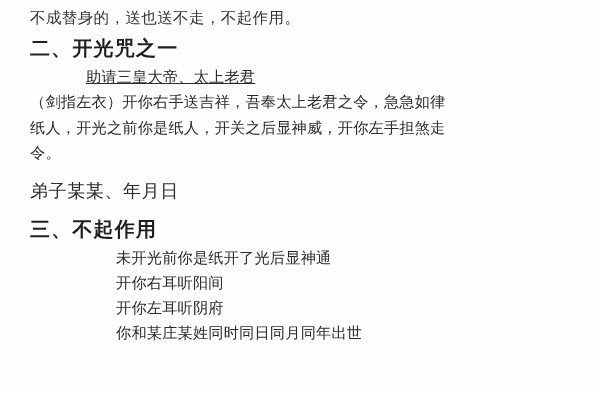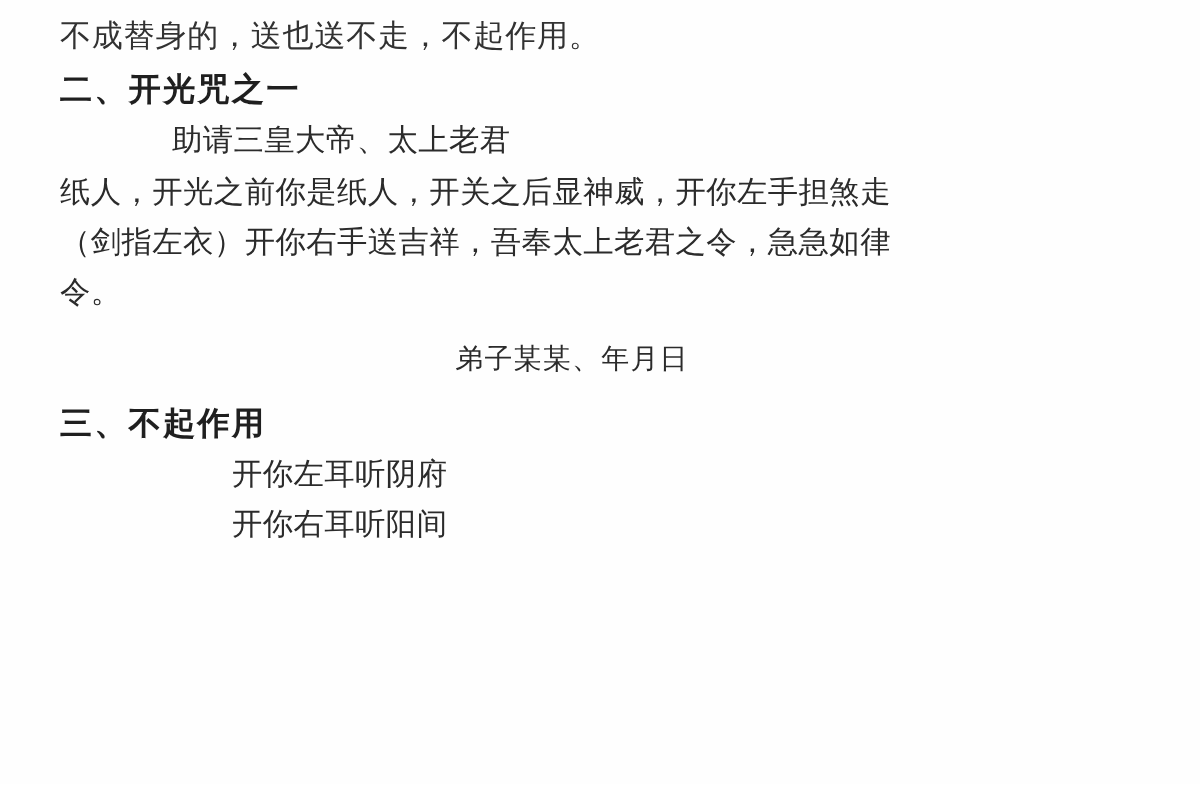--- a/index.html
+++ b/index.html
@@ -28,61 +28,64 @@
     letter-spacing: 0.4px;
     white-space: pre;
     color: #323232;
   }
   .body-line {
     font-size: 15.2px;
     line-height: 1.66;
     letter-spacing: 0.2px;
   }
   .heading {
-    font-size: 16px;
+    font-size: 20px;
     font-weight: bold;
     letter-spacing: 1.2px;
     color: #1f1f1f;
     line-height: 1.7;
   }
   .indent-1 {
     padding-left: 56px;
+    text-decoration: underline;
   }
   .indent-2 {
     padding-left: 86px;
   }
   .signature {
-    text-align: center;
+    text-align: left;
     padding-right: 24px;
-    font-size: 14px;
+    font-size: 18px;
     letter-spacing: 0.6px;
     line-height: 1.7;
   }
   .spacer-sm { height: 5px; }
   .spacer-md { height: 10px; }
 </style>
 </head>
 <body>
 
 <div class="page">
 
   <div class="line">不成替身的，送也送不走，不起作用。</div>
 
   <div class="heading">二、开光咒之一</div>
 
   <div class="body-line indent-1">助请三皇大帝、太上老君</div>
 
+  <div class="body-line">（剑指左衣）开你右手送吉祥，吾奉太上老君之令，急急如律</div>
   <div class="body-line">纸人，开光之前你是纸人，开关之后显神威，开你左手担煞走</div>
-  <div class="body-line">（剑指左衣）开你右手送吉祥，吾奉太上老君之令，急急如律</div>
   <div class="body-line">令。</div>
 
   <div class="spacer-md"></div>
 
   <div class="signature">弟子某某、年月日</div>
 
   <div class="spacer-sm"></div>
 
   <div class="heading">三、不起作用</div>
 
+  <div class="body-line indent-2">未开光前你是纸开了光后显神通</div>
+  <div class="body-line indent-2">开你右耳听阳间</div>
   <div class="body-line indent-2">开你左耳听阴府</div>
-  <div class="body-line indent-2">开你右耳听阳间</div>
+  <div class="body-line indent-2">你和某庄某姓同时同日同月同年出世</div>
 
 </div>
 
 </body></html>

